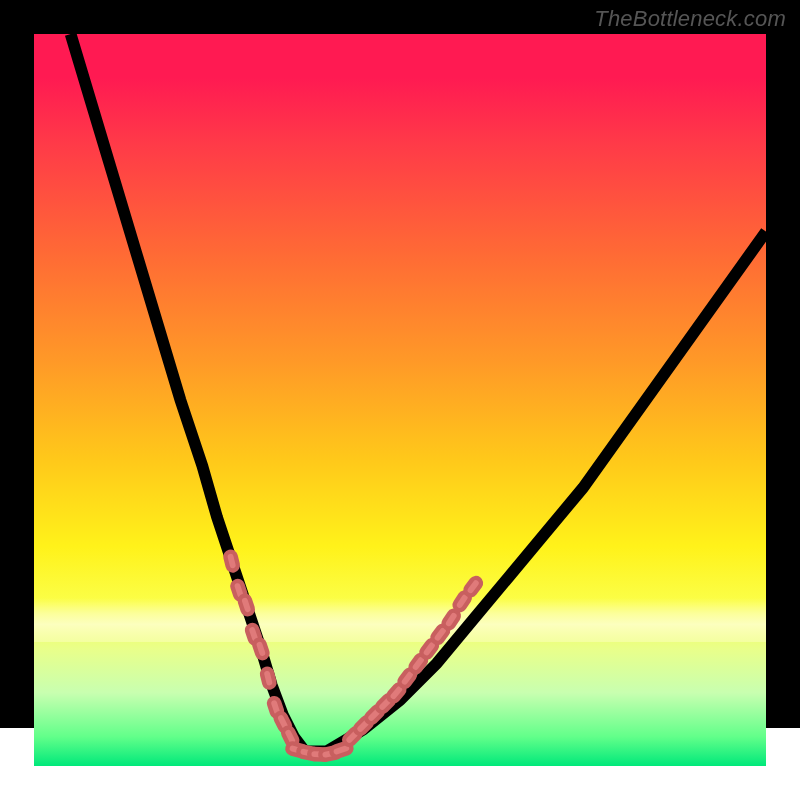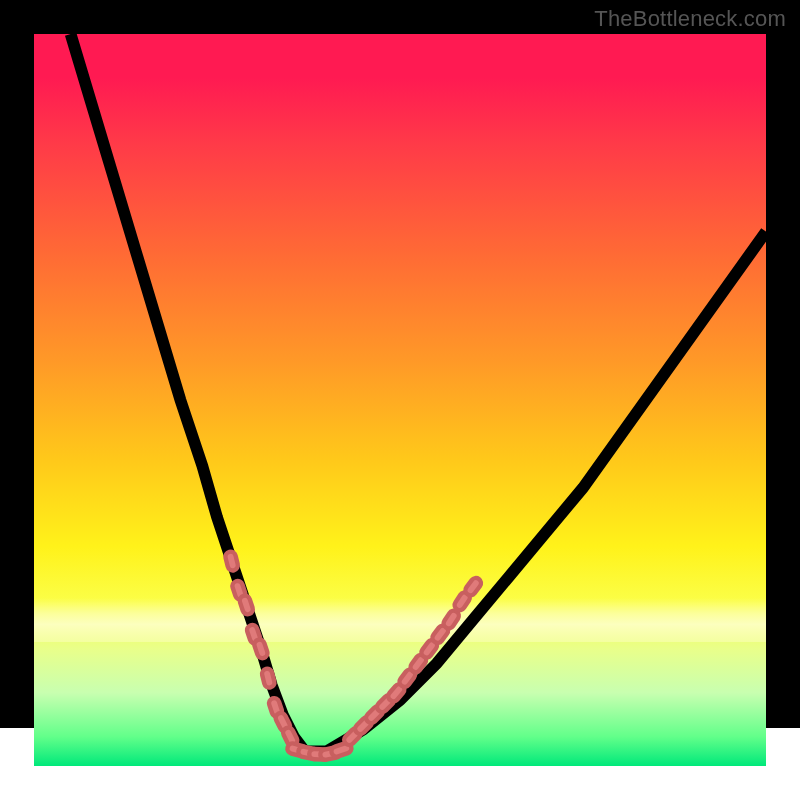--- a/index.html
+++ b/index.html
@@ -9,20 +9,21 @@
     height: 800px;
     overflow: hidden;
     font-family: Arial, Helvetica, sans-serif;
   }
   .frame {
     width: 800px;
     height: 728px;
     background: #000;
     position: relative;
     box-sizing: border-box;
+    font-style: italic;
   }
   .watermark {
     position: absolute;
     top: 6px;
     right: 14px;
     color: #555;
     font-size: 22px;
     font-weight: 400;
     letter-spacing: 0.2px;
     z-index: 20;

